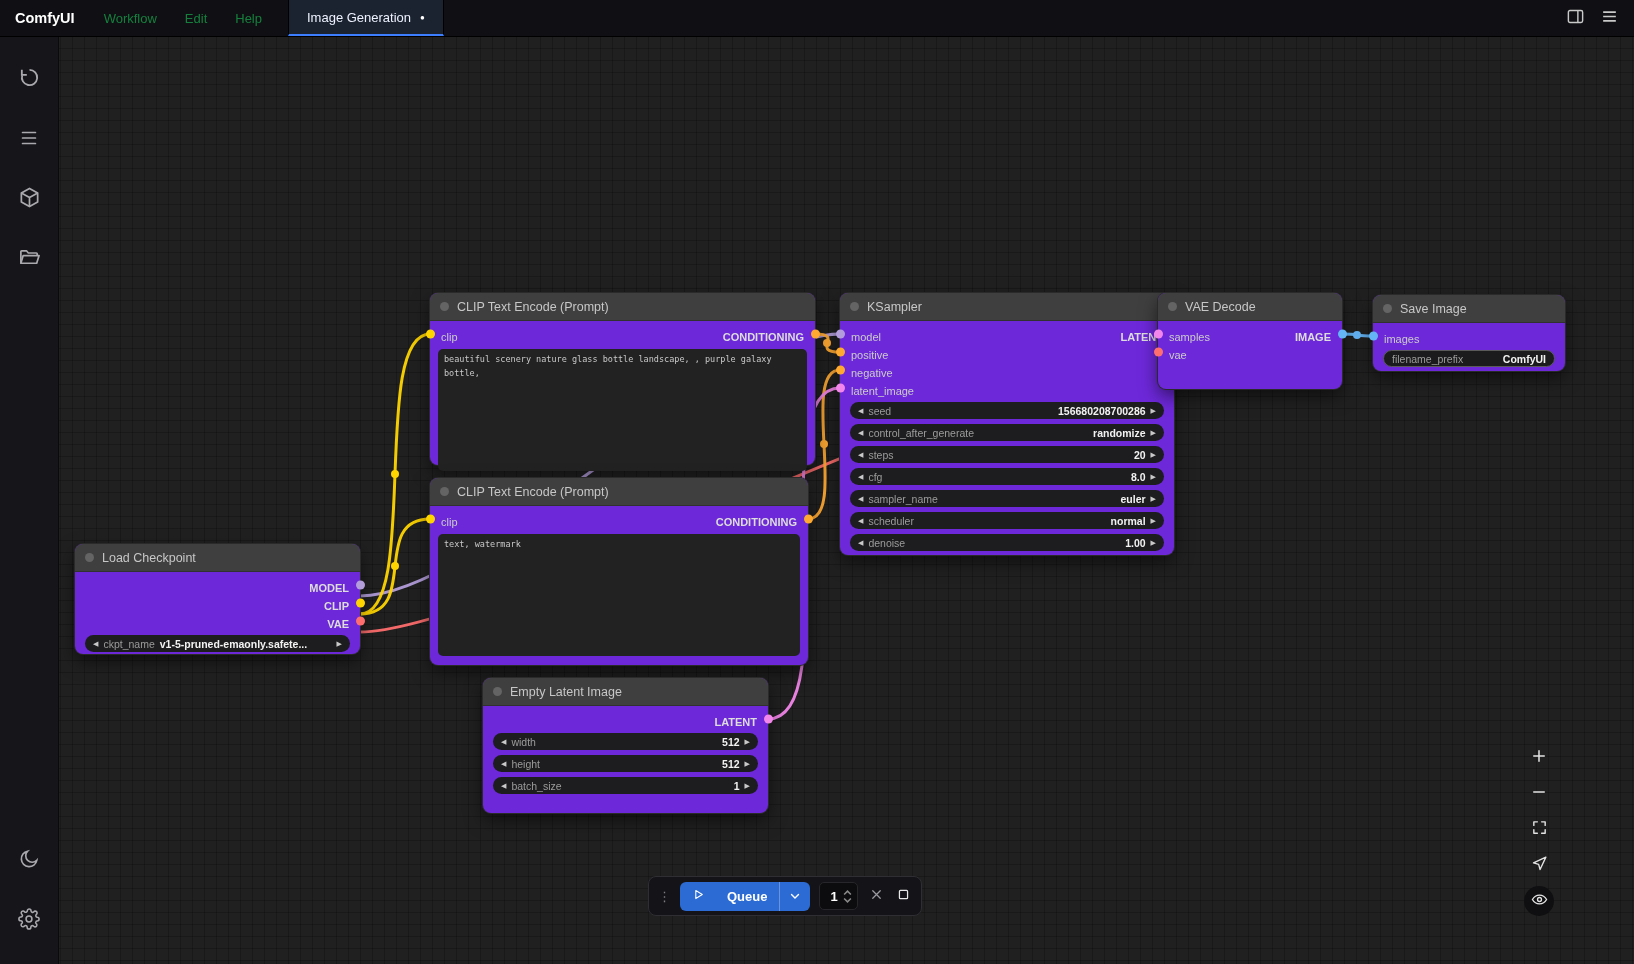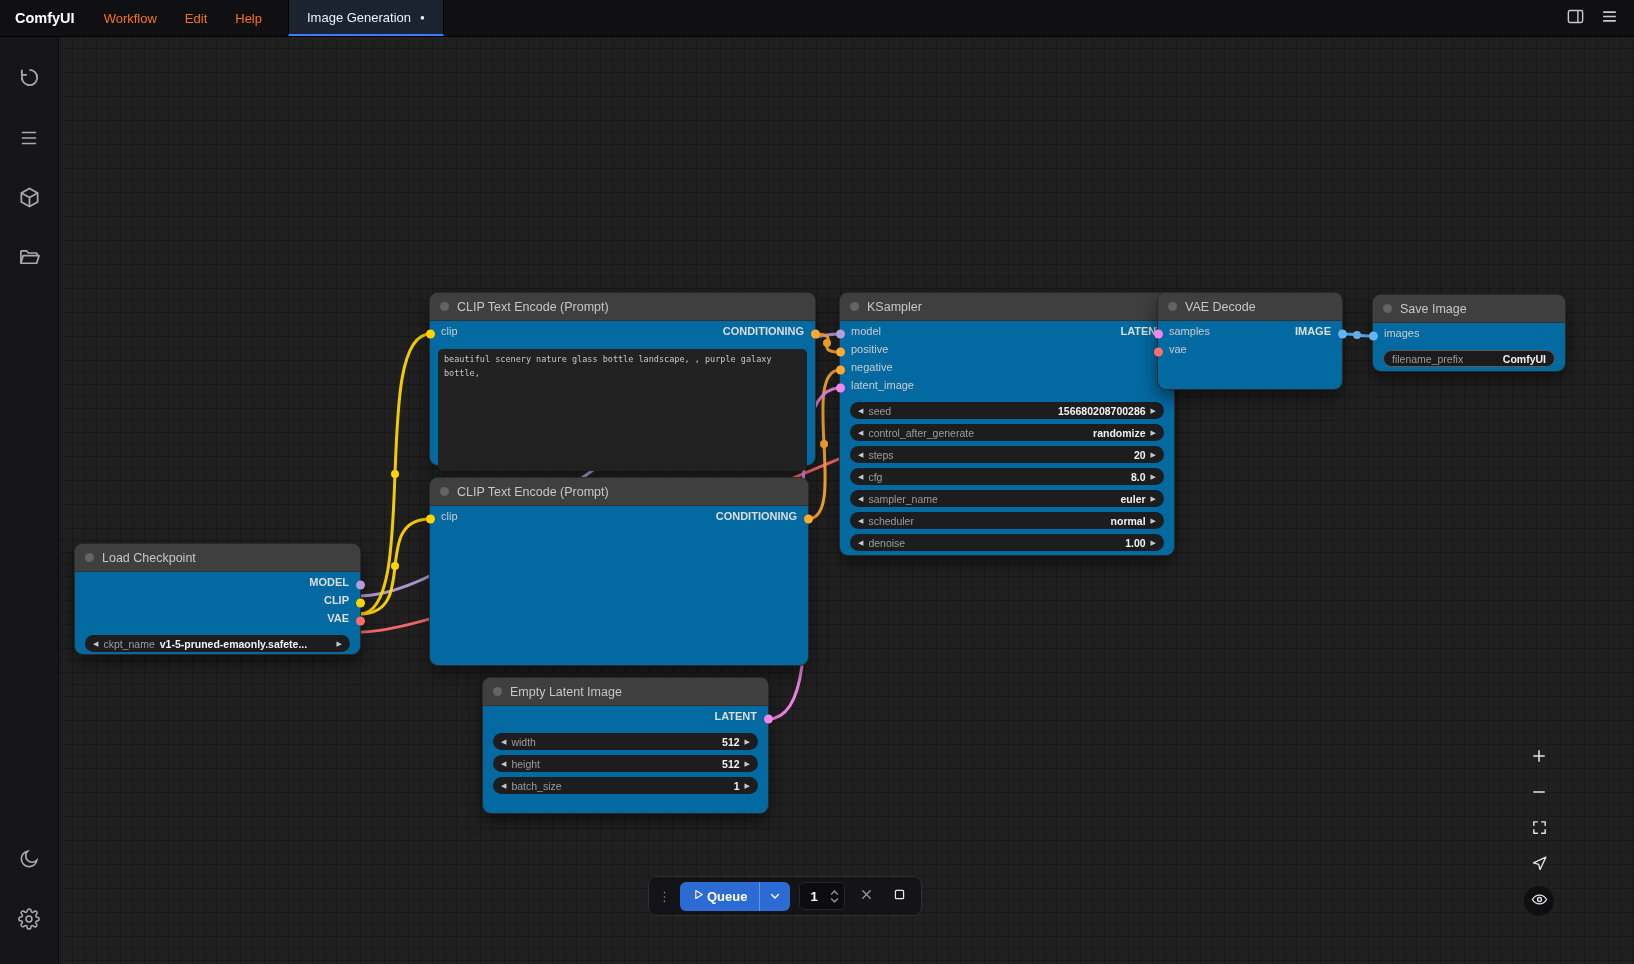--- a/index.html
+++ b/index.html
@@ -32,21 +32,21 @@
   .f-vae{fill:var(--slot-vae)} .f-cond{fill:var(--slot-conditioning)}
   .f-latent{fill:var(--slot-latent)} .f-image{fill:var(--slot-image)}
 
   
   .topbar{
     position:absolute; left:0; top:0; width:100%; height:37px; z-index:20;
     background:#101014; border-bottom:1px solid #000;
     display:flex; align-items:stretch;
   }
   .logo{color:#fff; font-weight:700; font-size:14.5px; display:flex; align-items:center; padding:0 15px;}
-  .menu-item{color:#f97316; font-size:13px; display:flex; align-items:center; padding:0 14px; cursor:pointer;}
+  .menu-item{color:#15803d; font-size:13px; display:flex; align-items:center; padding:0 14px; cursor:pointer;}
   .tab{
     margin-left:12px; display:flex; align-items:center; gap:9px; padding:0 18px;
     background:#1b2230; border-left:1px solid #000; border-right:1px solid #000;
     border-bottom:2px solid var(--accent); color:#eef2ff; font-size:13px;
   }
   .tab-dot{font-size:8px; color:#fff;}
   .topbar-right{margin-left:auto; display:flex; align-items:center; gap:4px; padding-right:10px;}
   .icon-btn{width:30px; height:28px; display:flex; align-items:center; justify-content:center;
     color:#c9c9c9; background:transparent; border:none; border-radius:5px; cursor:pointer;}
 
@@ -55,30 +55,30 @@
     position:absolute; left:0; top:37px; bottom:0; width:59px; z-index:15;
     background:#16161a; border-right:1px solid #0a0a0a;
     display:flex; flex-direction:column; align-items:center; padding:12px 0 14px;
   }
   .side-btn{width:40px; height:40px; margin:10px 0; display:flex; align-items:center;
     justify-content:center; color:#a9a9ae; background:transparent; border:none; border-radius:8px; cursor:pointer;}
   .side-spacer{flex:1;}
 
   
   .node{
-    position:absolute; z-index:3; background:#0369a1; border-radius:8px;
+    position:absolute; z-index:3; background:#6d28d9; border-radius:8px;
     box-shadow:0 0 0 1px #2a2a2a, 0 7px 18px rgba(0,0,0,.55);
   }
   .node-header{
     height:28px; display:flex; align-items:center; gap:8px; padding:0 10px;
     background:#3f3f3f; border-radius:8px 8px 0 0; border-bottom:1px solid #313131; cursor:move;
   }
   .collapse-dot{width:9px; height:9px; border-radius:50%; background:#646464; flex:0 0 auto;}
   .node-title{color:#c7c7c7; font-size:12.5px; white-space:nowrap;}
-  .slot-row{position:relative; height:18px; display:flex; align-items:flex-start; padding:0 11px;}
+  .slot-row{position:relative; height:18px; display:flex; align-items:flex-end; padding:0 11px;}
   .slot-row.first{margin-top:4px;}
   .in-label{font-size:11px; color:#cccccc;}
   .out-label{font-size:11px; font-weight:700; color:#dddddd; margin-left:auto;}
   .dot{position:absolute; top:50%; transform:translateY(-50%); width:9px; height:9px; border-radius:50%;}
   .in-dot{left:-4.5px;} .out-dot{right:-4.5px;}
   .d-model{background:var(--slot-model)} .d-clip{background:var(--slot-clip)}
   .d-vae{background:var(--slot-vae)} .d-cond{background:var(--slot-conditioning)}
   .d-latent{background:var(--slot-latent)} .d-image{background:var(--slot-image)}
   .widget{
     height:17px; margin:5px 10px 0; background:#1d1d1f; border-radius:9px;
@@ -99,21 +99,21 @@
   .queue-panel{
     position:absolute; left:648px; top:876px; width:274px; height:40px; z-index:12;
     background:#141418; border:1px solid #2e2e33; border-radius:8px;
     display:flex; align-items:center; gap:9px; padding:0 9px;
   }
   .drag-handle{color:#7c7c82; font-size:13px; line-height:1; cursor:grab;}
   .queue-btn{
     height:29px; background:var(--queue-blue); border:none; border-radius:6px;
     display:flex; align-items:center; color:#fff; cursor:pointer; padding:0;
   }
-  .qb-main{display:flex; align-items:center; gap:2px; padding:0 12px; font-size:13px; font-weight:600;}
+  .qb-main{display:flex; align-items:center; gap:22px; padding:0 12px; font-size:13px; font-weight:600;}
   .qb-divider{width:1px; height:29px; background:rgba(255,255,255,.28);}
   .qb-caret{padding:0 8px; display:flex; align-items:center;}
   .count-box{
     width:46px; height:28px; background:#0c0c0e; border:1px solid #26262b; border-radius:5px;
     display:flex; align-items:center; padding:0 5px 0 10px; color:#fff; font-size:13px; font-weight:700;
   }
   .spin{margin-left:auto; display:flex; flex-direction:column; gap:1px; color:#8a8a8a;}
   .spin svg{display:block;}
   .qp-icon{width:24px; height:24px; display:flex; align-items:center; justify-content:center;
     color:#9a9aa0; background:transparent; border:none; cursor:pointer;}
@@ -276,20 +276,21 @@
   <div class="node-header">
     <span class="collapse-dot"></span>
     <span class="node-title">CLIP Text Encode (Prompt)</span>
   </div>
   <div class="slot-row first">
     <span class="dot in-dot d-clip"></span>
     <span class="in-label">clip</span>
     <span class="out-label">CONDITIONING</span>
     <span class="dot out-dot d-cond"></span>
   </div>
+  <div class="prompt-text" style="height:122px">text, watermark</div>
 </div>
 
 <div class="node" style="left:483px;top:678px;width:285px;height:135px">
   <div class="node-header">
     <span class="collapse-dot"></span>
     <span class="node-title">Empty Latent Image</span>
   </div>
   <div class="slot-row first">
     <span class="out-label">LATENT</span>
     <span class="dot out-dot d-latent"></span>

